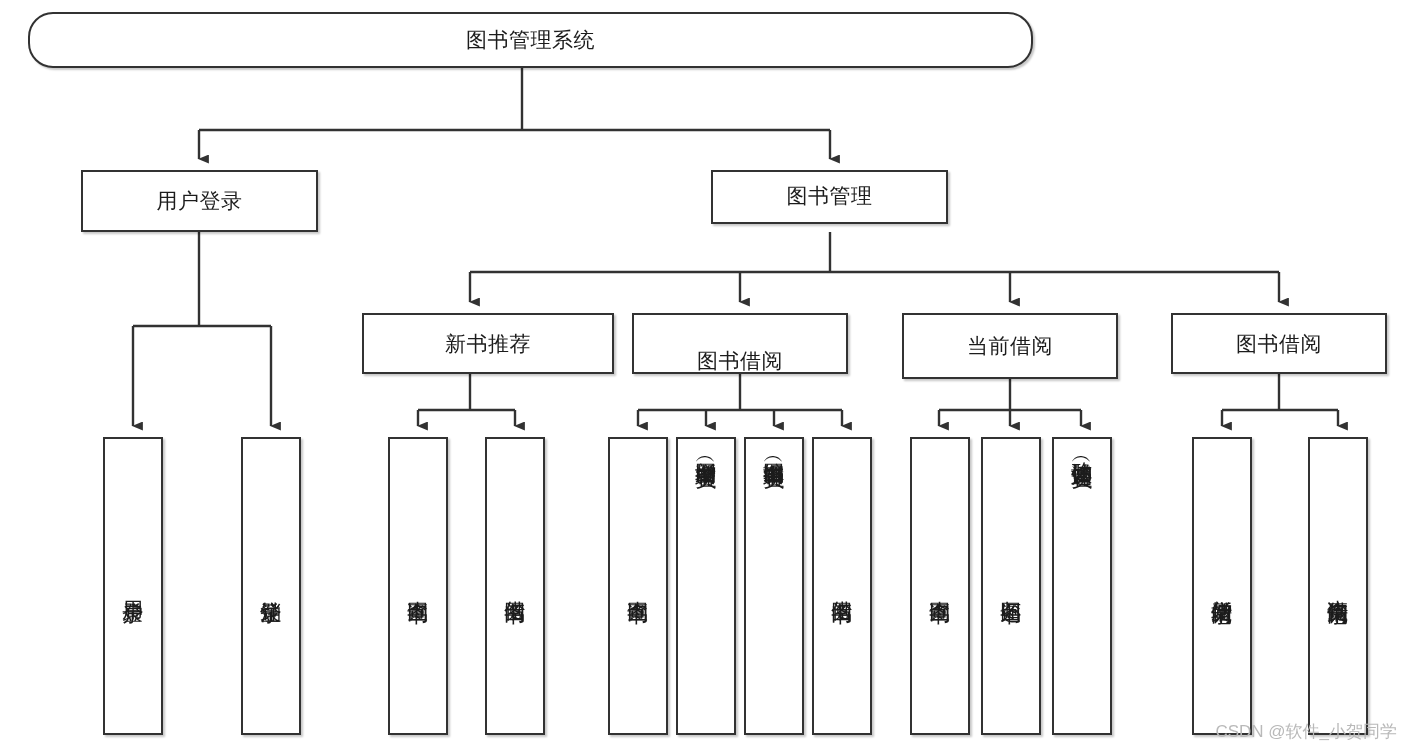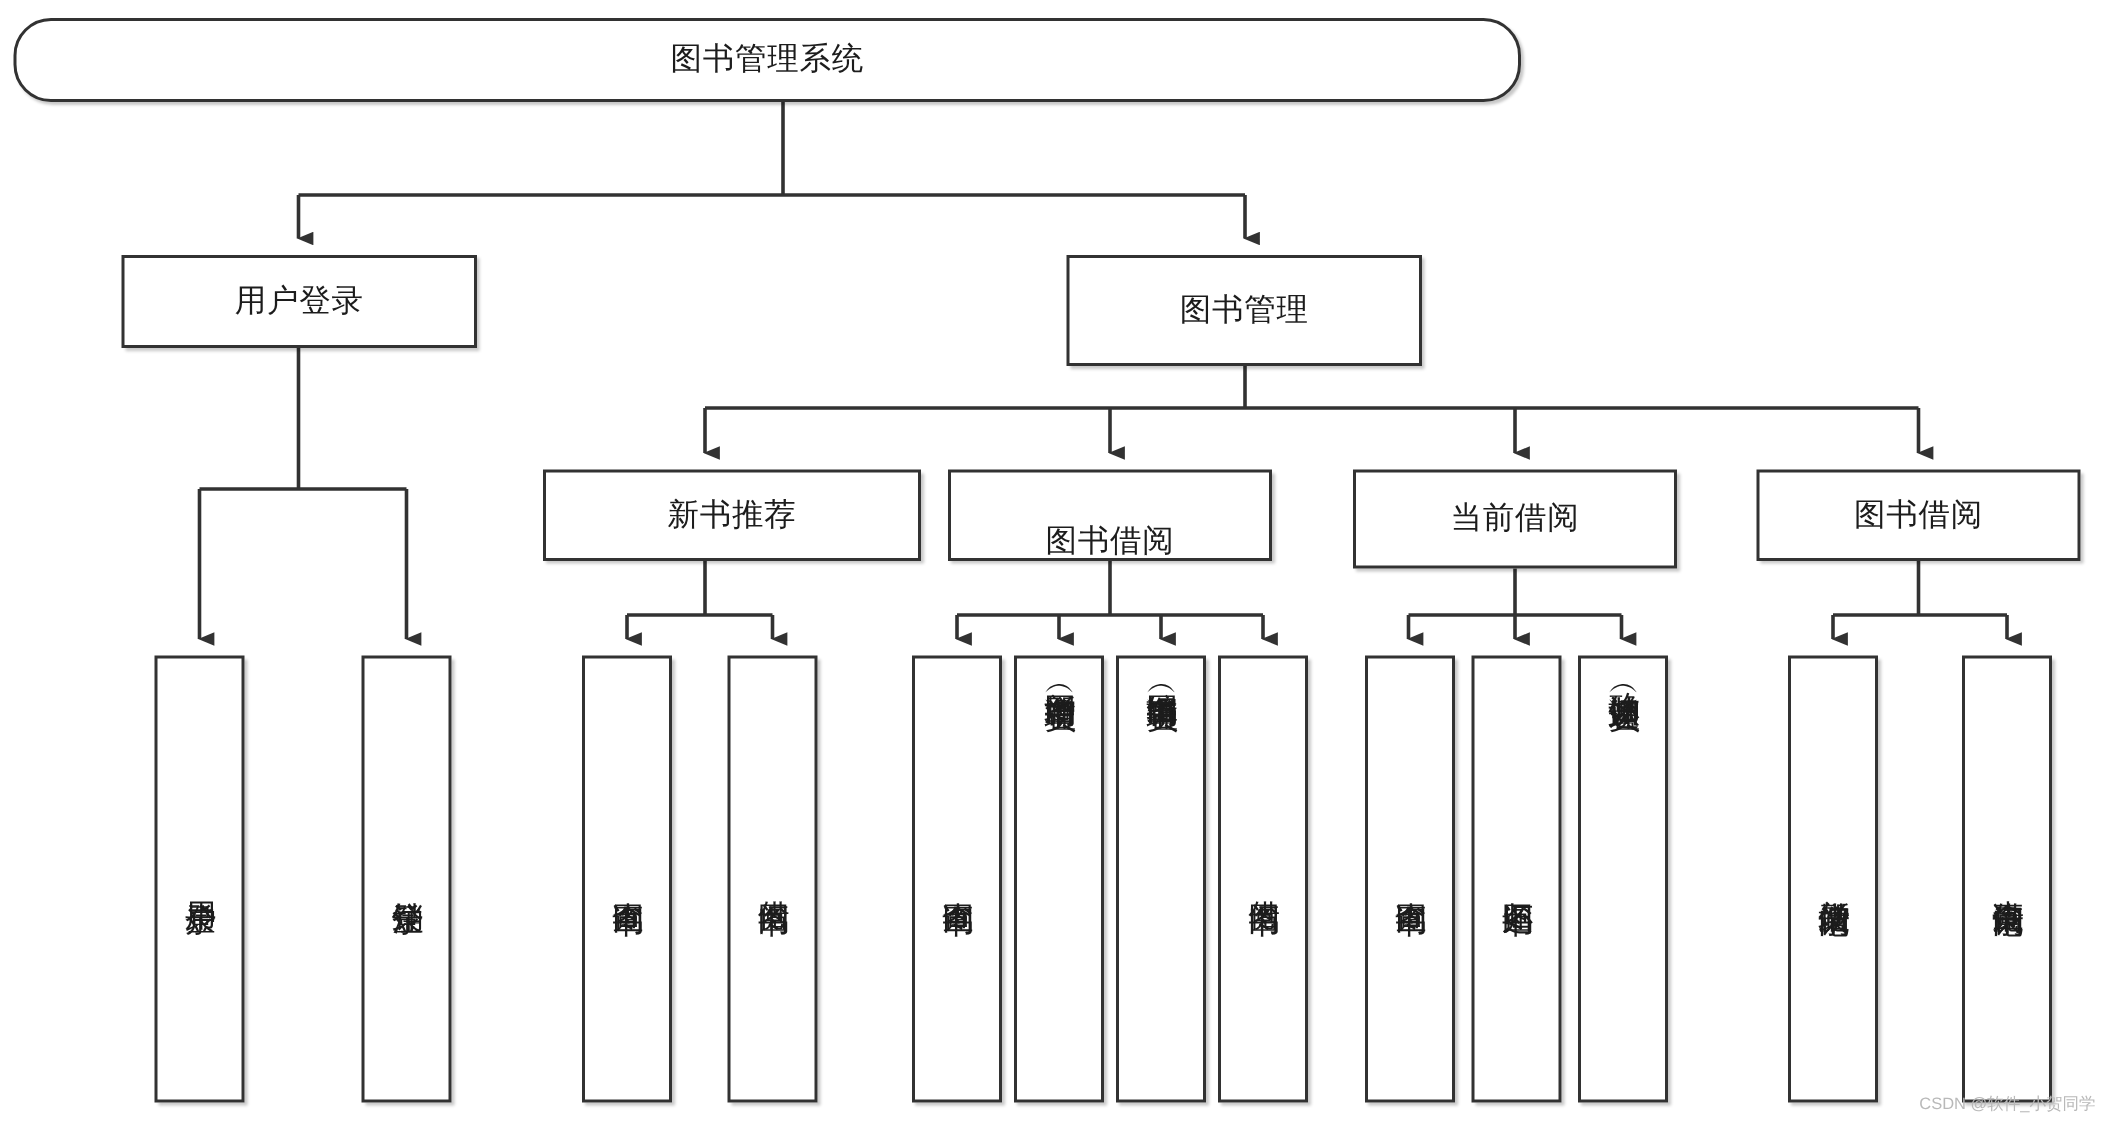--- a/index.html
+++ b/index.html
@@ -70,21 +70,21 @@
   
   .node.vert.centered {
     align-items: center;
     padding-top: 0;
   }
   
   #watermark {
     position: absolute;
     right: 8px;
     bottom: 4px;
-    font-size: 11px;
+    font-size: 17px;
     color: #b9b9b9;
     white-space: nowrap;
     z-index: 3;
     font-family: "Liberation Sans", "DejaVu Sans", sans-serif;
   }
 </style>
 </head>
 <body>
 
 <div id="canvas">
@@ -132,29 +132,29 @@
       <path d="M 1010 410 L 1010 426" marker-end="url(#arrow)"></path>
       <path d="M 1081 410 L 1081 426" marker-end="url(#arrow)"></path>
 
       <path d="M 1279 374 L 1279 410"></path>
       <path d="M 1222 410 L 1338 410"></path>
       <path d="M 1222 410 L 1222 426" marker-end="url(#arrow)"></path>
       <path d="M 1338 410 L 1338 426" marker-end="url(#arrow)"></path>
     </g>
   </svg>
 
-  <div class="node horiz root" style="left:9px; top:12px; width:1005px; height:56px;border-radius:25px;">
+  <div class="node horiz root" style="left:28px; top:12px; width:1005px; height:56px;border-radius:25px;">
     <span class="label">图书管理系统</span>
   </div>
 
   <div class="node horiz" style="left:81px; top:170px; width:237px; height:62px;">
     <span class="label">用户登录</span>
   </div>
 
-  <div class="node horiz" style="left:711px; top:170px; width:237px; height:74px;font-family:Liberation Serif, serif;">
+  <div class="node horiz" style="left:711px; top:170px; width:237px; height:54px;font-family:Liberation Serif, serif;">
     <span class="label">图书管理</span>
   </div>
 
   <div class="node horiz" style="left:362px; top:313px; width:252px; height:61px;">
     <span class="label">新书推荐</span>
   </div>
 
   <div class="node horiz" style="left:632px; top:313px; width:216px; height:61px;align-items:flex-end;">
     <span class="label">图书借阅</span>
   </div>

